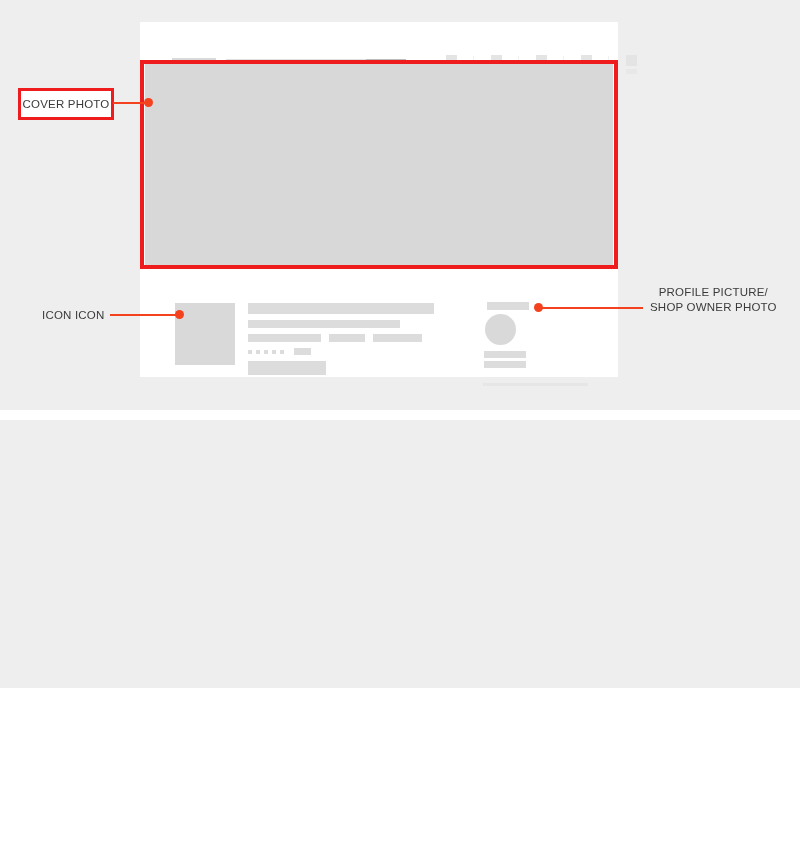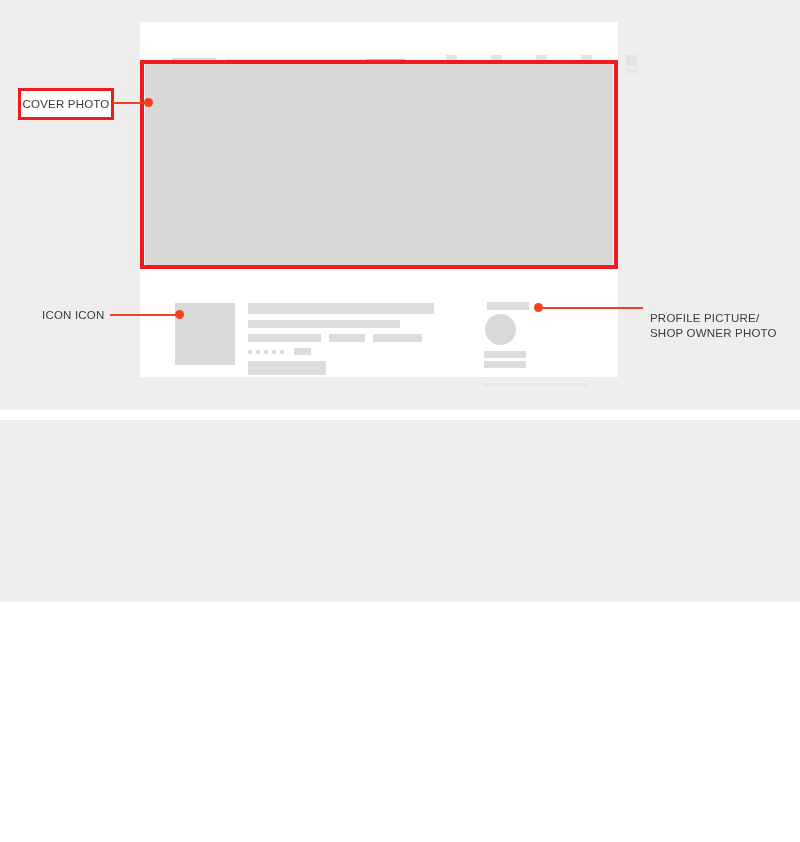--- a/index.html
+++ b/index.html
@@ -2,21 +2,21 @@
 <html><head>
 <meta charset="utf-8">
 <style>
   * { box-sizing: border-box; margin: 0; padding: 0; }
   html, body {
     width: 800px;
     height: 842px;
     background: #ffffff;
     font-family: "Liberation Sans", sans-serif;
   }
-  .page { position: relative; width: 800px; height: 602px; overflow: hidden; background:#fff;}
+  .page { position: relative; width: 800px; height: 688px; overflow: hidden; background:#fff;}
 
   
   .stage {
     position: absolute;
     left: 0;
     width: 800px;
     background: #eeeeee;
   }
   .stage-top    { top: 0;   height: 410px; }
   .stage-bottom { top: 420px; height: 422px; }
@@ -160,21 +160,21 @@
     </div>
     <div class="redline" style="left:113px; top:102px; width:36px;"></div>
     <div class="reddot" style="left:144px; top:98px;"></div>
 
     <span class="ann-text" style="left:42px; top:308px;">ICON ICON</span>
     <div class="redline" style="left:110px; top:314px; width:70px;"></div>
     <div class="reddot" style="left:175px; top:310px;"></div>
 
     <div class="reddot" style="left:534px; top:303px;"></div>
     <div class="redline" style="left:539px; top:307px; width:104px;"></div>
-    <span class="ann-text" style="left:650px; top:311px;">PROFILE PICTURE/
+    <span class="ann-text" style="left:650px; top:285px;text-align:center;">PROFILE PICTURE/
 SHOP OWNER PHOTO</span>
   </div>
 
   <div class="stage stage-bottom">
 
     
 
     
     
 

